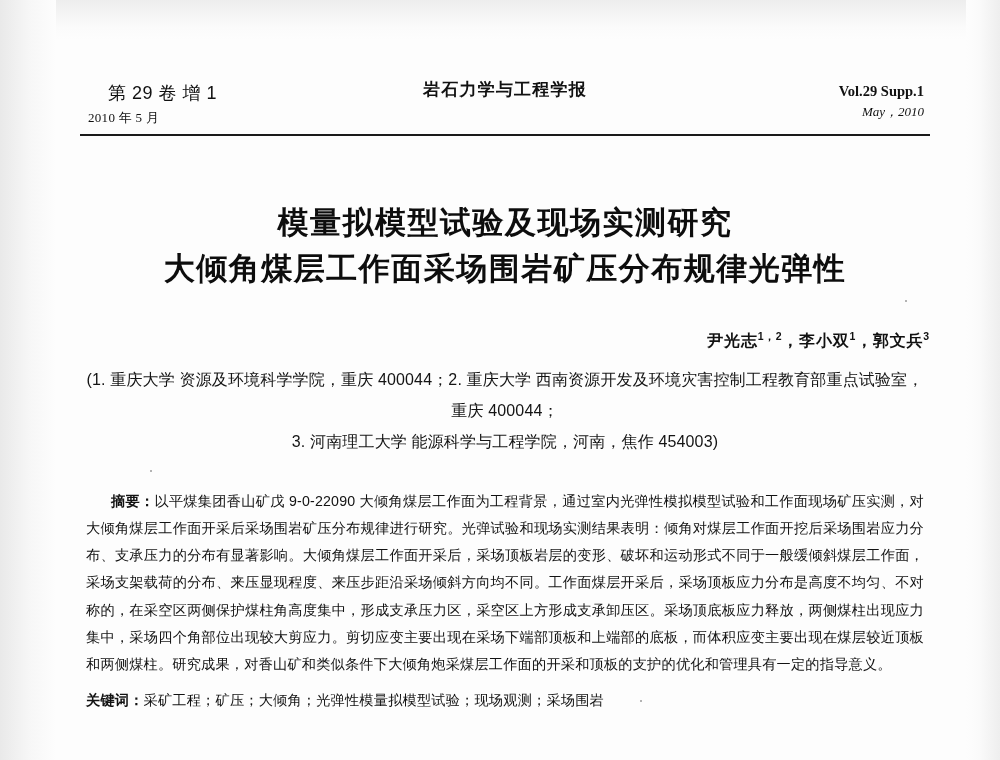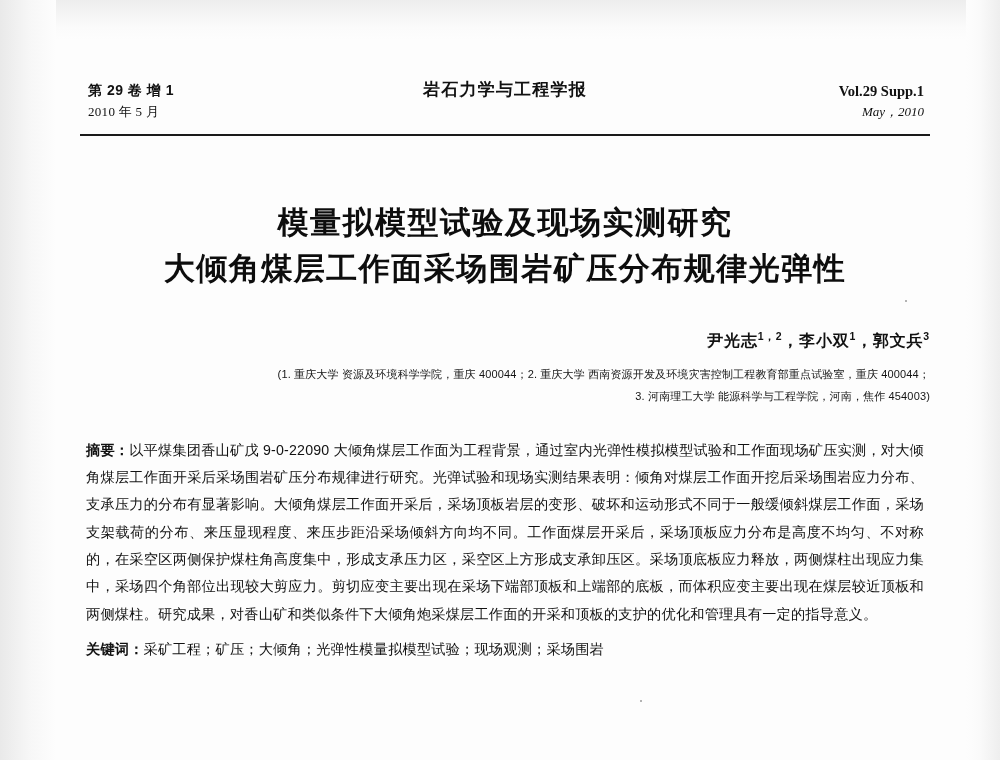--- a/index.html
+++ b/index.html
@@ -52,23 +52,24 @@
     height: 54px;
   }
   .runhead-left {
     position: absolute;
     left: 8px;
     top: 2px;
     line-height: 1.55;
   }
   .runhead-left .l1 {
     font-family: "Liberation Sans", sans-serif;
-    font-weight: bold;
-    font-size: 14px;
+    font-weight: normal;
+    font-size: 18px;
     letter-spacing: .5px;
+    margin-left: 20px;
   }
   .runhead-left .l2 {
     font-family: "Liberation Serif", serif;
     font-size: 13px;
     letter-spacing: .3px;
   }
   .runhead-center {
     position: absolute;
     left: 0; right: 0;
     top: 0;
@@ -132,41 +133,42 @@
     font-size: 16px;
     letter-spacing: .8px;
   }
   .authors sup {
     font-size: 10.5px;
     font-weight: bold;
     vertical-align: super;
   }
   .affils {
     margin-top: 12px;
-    text-align: right;
-    font-family: "Liberation Sans", sans-serif;
-    font-size: 11px;
+    text-align: center;
+    font-family: "Liberation Sans", sans-serif;
+    font-size: 16px;
     line-height: 1.95;
     letter-spacing: .15px;
     color: #141414;
   }
 
   
   .abstract {
     margin-top: 30px;
     font-family: "Liberation Sans", sans-serif;
     font-size: 14.2px;
     line-height: 1.92;
     text-align: justify;
     letter-spacing: .2px;
     color: #121212;
     padding: 0 6px 0 6px;
   }
   .abstract .lead {
     font-weight: bold;
+    margin-left: 25px;
   }
   .keywords {
     margin-top: 8px;
     font-family: "Liberation Sans", sans-serif;
     font-size: 14.2px;
     line-height: 1.9;
     letter-spacing: .2px;
     padding: 0 6px;
     color: #121212;
   }

